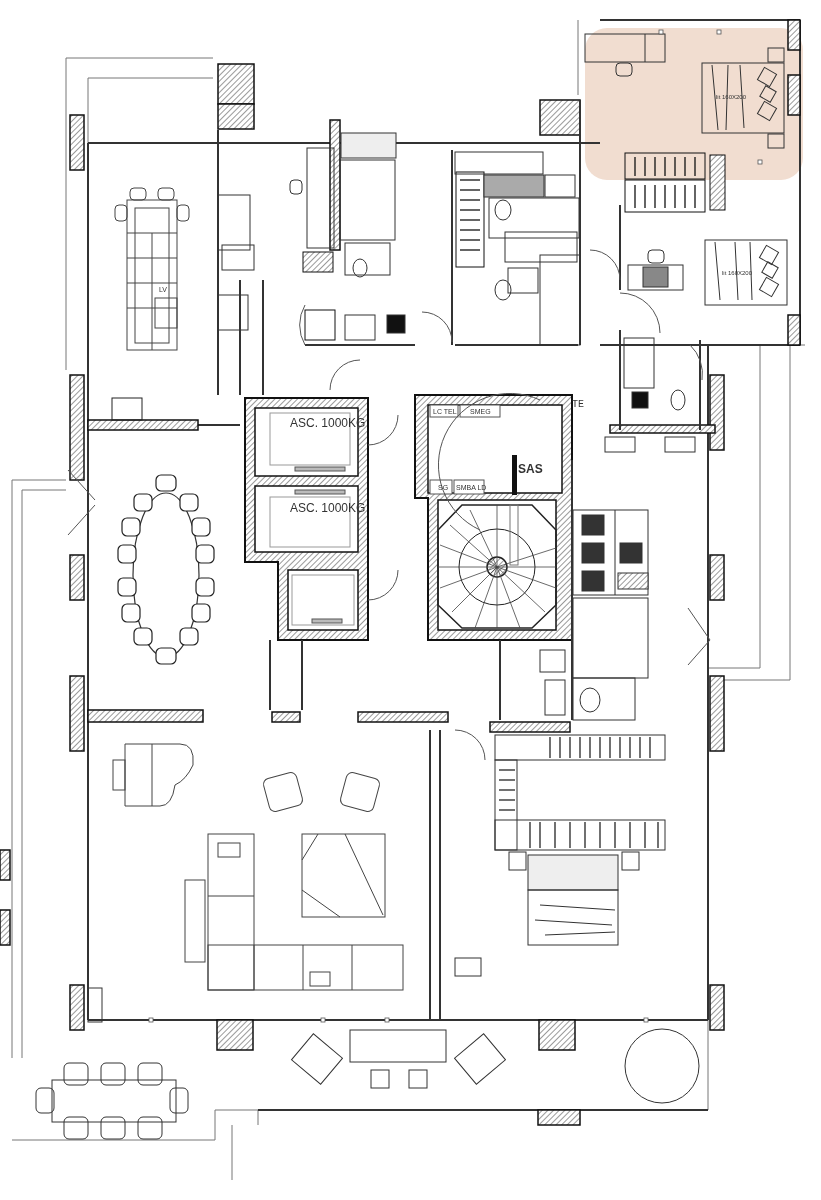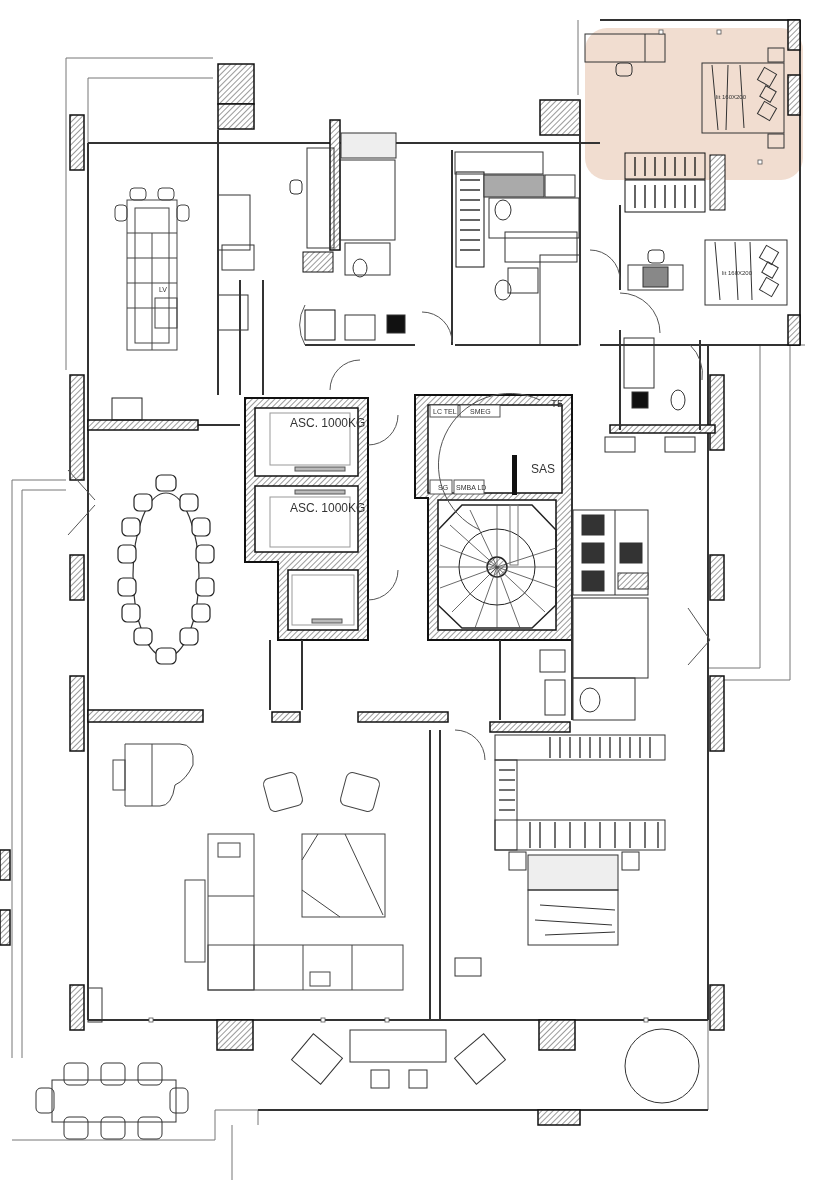--- a/index.html
+++ b/index.html
@@ -391,21 +391,21 @@
     <rect x="385" y="1018" width="4" height="4"></rect>
     <rect x="644" y="1018" width="4" height="4"></rect>
     <rect x="659" y="30" width="4" height="4"></rect>
     <rect x="717" y="30" width="4" height="4"></rect>
     <rect x="758" y="160" width="4" height="4"></rect>
   </g>
 </svg>
 
 <div class="lbl m" style="left:290px;top:417px;">ASC. 1000KG</div>
 <div class="lbl m" style="left:290px;top:502px;">ASC. 1000KG</div>
-<div class="lbl m" style="left:531px;top:463px;">SAS</div>
-<div class="lbl l" style="left:551px;top:400px;font-family:Liberation Mono, monospace;">TE</div>
+<div class="lbl m" style="left:518px;top:463px;font-weight:bold;">SAS</div>
+<div class="lbl l" style="left:572px;top:400px;font-family:Liberation Mono, monospace;">TE</div>
 <div class="lbl s" style="left:433px;top:408px;">LC TEL</div>
 <div class="lbl s" style="left:470px;top:408px;">SMEG</div>
 <div class="lbl s" style="left:438px;top:484px;">SG</div>
 <div class="lbl s" style="left:456px;top:484px;">SMBA LD</div>
 <div class="lbl s" style="left:159px;top:286px;">LV</div>
 <div class="lbl s" style="left:716px;top:94px;font-size:6px;">lit 160X200</div>
 <div class="lbl s" style="left:722px;top:270px;font-size:6px;">lit 160X200</div>
 
 </body></html>

